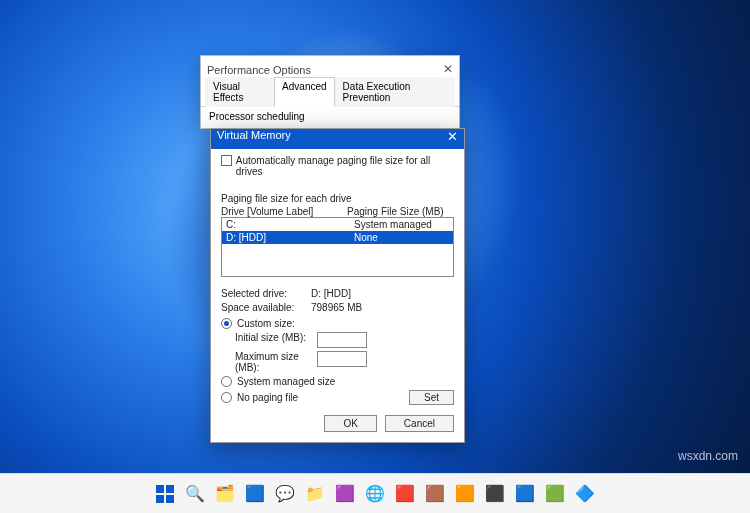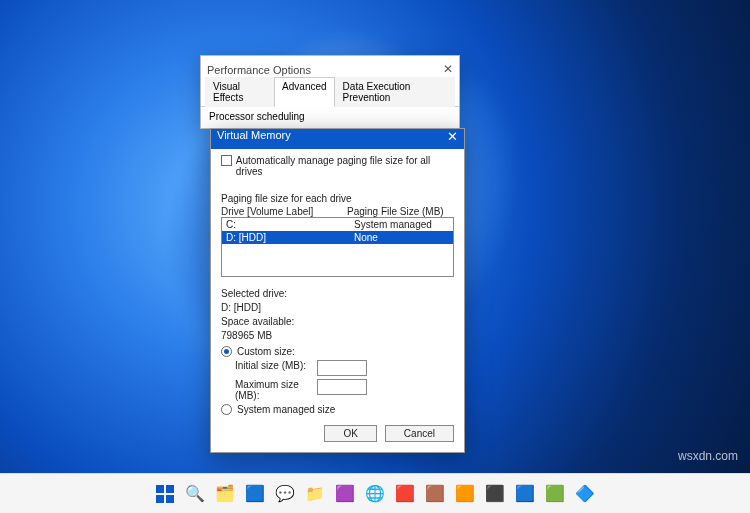--- a/index.html
+++ b/index.html
@@ -57,21 +57,21 @@
 .chk-row { display: flex; align-items: flex-start; gap: 4px; }
 .chk { width: 11px; height: 11px; border: 1px solid #666; background: #fff; }
 .group-label { font-size: 10px; margin-top: 16px; }
 .drive-header { display: flex; font-size: 10px; margin-top: 2px; }
 .drive-header .col1 { width: 126px; }
 .drive-list { border: 1px solid #888; height: 60px; overflow: hidden; font-size: 10px; }
 .drive-row { display: flex; padding: 1px 4px; }
 .drive-row .c1 { width: 128px; }
 .drive-row.sel { background: #0a58ca; color: #fff; }
 .info-grid { margin-top: 10px; }
-.info-row { display: flex; font-size: 10px; line-height: 14px; flex-direction: column; }
+.info-row { display: flex; font-size: 10px; line-height: 14px; }
 .info-row .k { width: 90px; }
 .radio { width: 11px; height: 11px; border: 1px solid #666; border-radius: 50%; display: inline-flex; align-items: center; justify-content: center; background: #fff; }
 .radio.on::after { content: ""; width: 5px; height: 5px; background: #0a58ca; border-radius: 50%; }
 .size-row { display: flex; align-items: flex-start; gap: 6px; margin-top: 3px; }
 .size-row .lbl { width: 90px; padding-left: 14px; }
 .numbox { width: 50px; height: 16px; border: 1px solid #888; background: #fff; }
 .opt-row { display: flex; align-items: center; gap: 5px; margin-top: 3px; text-align: right; }
 .btn { border: 1px solid #888; background: #f3f3f3; padding: 1px 14px; font-size: 10px; }
 .totals { border-top: 1px solid #ccc; margin-top: 8px; padding-top: 6px; }
 .dlg-buttons { display: flex; justify-content: flex-end; gap: 8px; margin-top: 10px; }
@@ -146,20 +146,27 @@
     </div>
     <div class="size-row">
       <span class="lbl">Maximum size (MB):</span>
       <span class="numbox"></span>
     </div>
 
     <div class="opt-row">
       <span class="radio"></span>
       <span>System managed size</span>
     </div>
+    <div class="opt-row" style="justify-content:space-between;">
+      <span style="display:flex;align-items:center;gap:5px;">
+        <span class="radio"></span>
+        <span>No paging file</span>
+      </span>
+      <span class="btn">Set</span>
+    </div>
 
 
     <div class="dlg-buttons">
       <span class="btn">OK</span>
       <span class="btn">Cancel</span>
     </div>
   </div>
 </div>
 
 <div class="taskbar">

